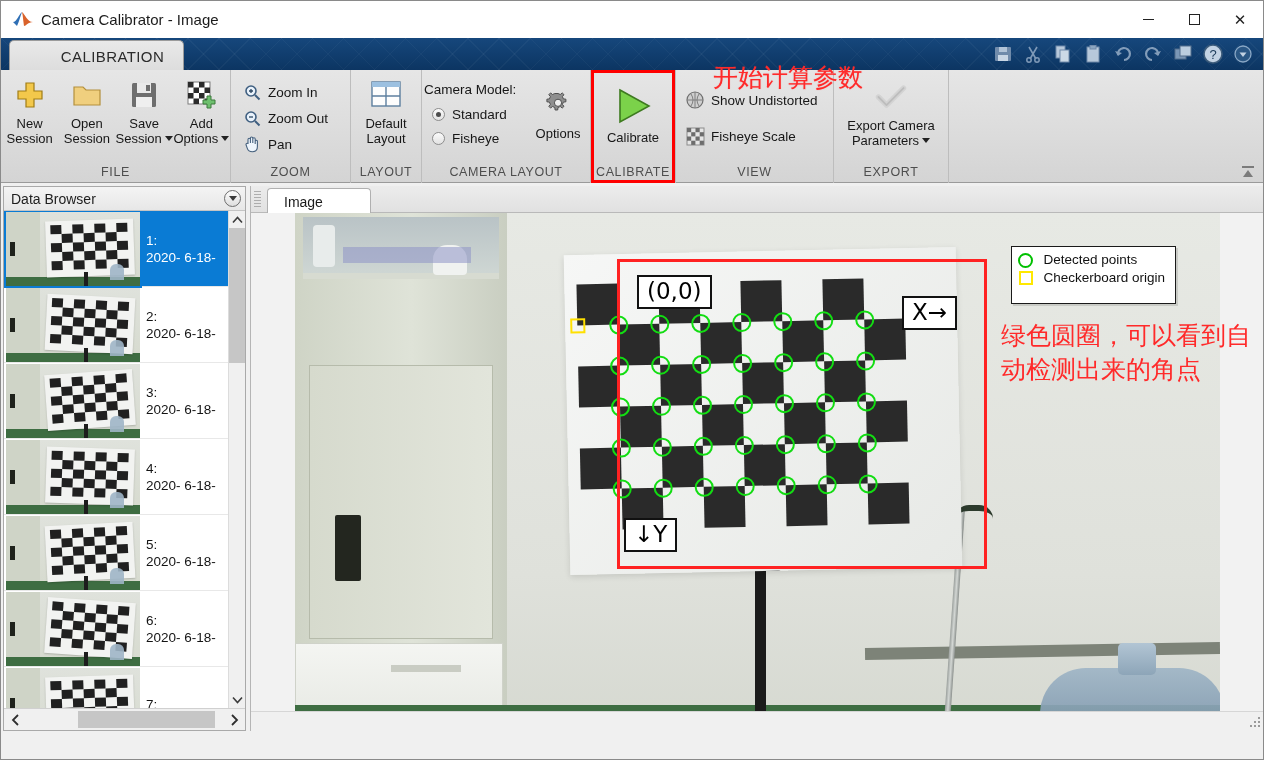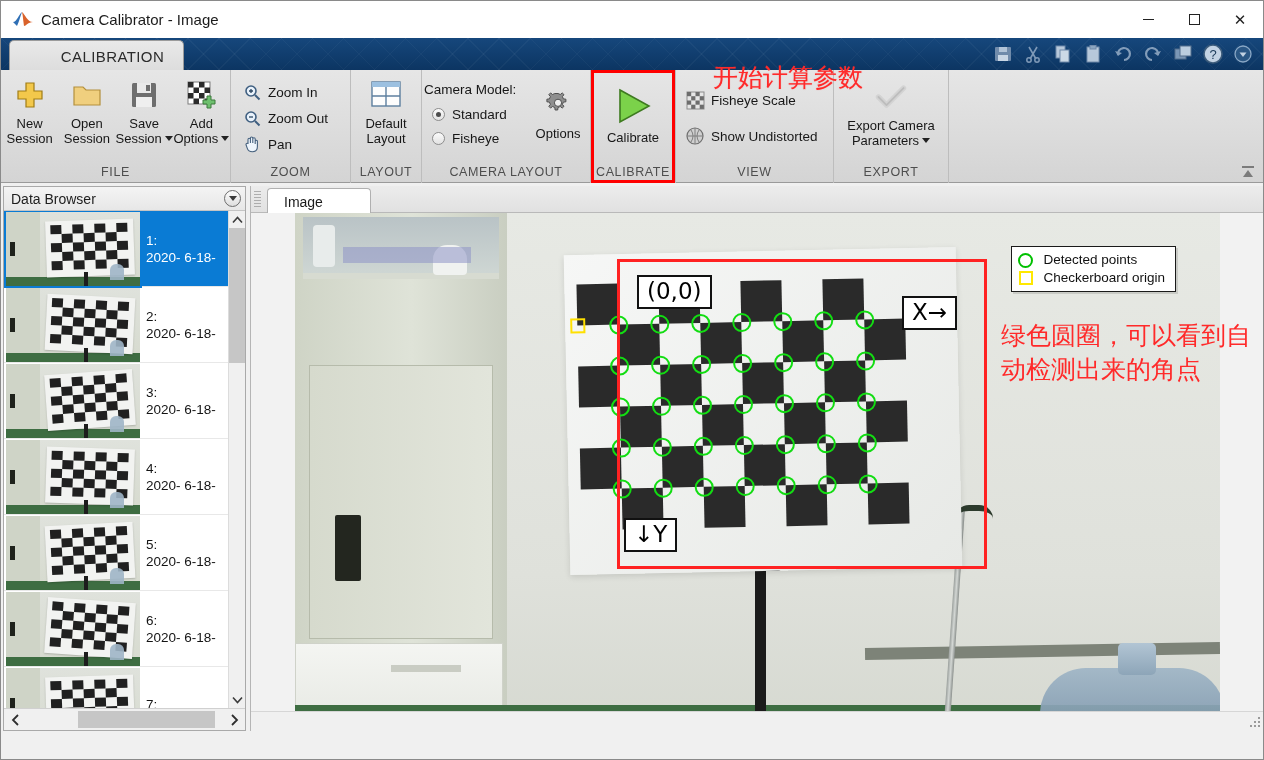--- a/index.html
+++ b/index.html
@@ -212,21 +212,21 @@
   .photo .bg { position: absolute; inset: 0; background: #d9dcd6; }
   .anno-right {
     position: absolute; left: 1000px; top: 318px; width: 250px;
     font-family: "DejaVu Sans", sans-serif;
     font-size: 25px; line-height: 34px; color: #ff2a2a; z-index: 30;
   }
 
   .legendbox {
     position: absolute; right: 44px; top: 33px; z-index: 20;
     background: #ffffff; border: 1.5px solid #1a1a1a;
-    padding: 4px 10px 4px 6px;
+    padding: 4px 10px 16px 6px;
     display: flex; align-items: center; gap: 10px;
     box-shadow: 2px 2px 0 rgba(0,0,0,.12);
   }
   .legend-marks { display: flex; flex-direction: column; align-items: center; gap: 3px; }
   .lg-circle { width: 15px; height: 15px; border: 2px solid #00c000; border-radius: 50%; }
   .lg-square { width: 14px; height: 14px; border: 2px solid #ffe800; }
   .legend-labels { display: flex; flex-direction: column; font-size: 13.5px; color: #111; line-height: 18px; }
 
   .redbox {
     position: absolute; z-index: 15; border: 3px solid #ff2222;
@@ -486,45 +486,45 @@
         </div>
       </div>
       <div class="rgroup-label">CALIBRATE</div>
       <div class="calib-highlight"></div>
     </div>
 
     <div class="rgroup" style="width:158px">
       <div class="rgroup-body" style="flex-direction:column; justify-content:center; padding-left:4px; gap:10px;">
         <div class="smallbtn">
           <span class="sic">
+            <svg width="20" height="20" viewBox="0 0 20 20">
+                <circle cx="10" cy="10" r="8" fill="#cfcfcf" stroke="#6f6f6f" stroke-width="1.2"></circle>
+                <path d="M2 10 h16 M10 2 v16" stroke="#7f7f7f" stroke-width="1"></path>
+                <path d="M6 4 Q10 10 6 16 M14 4 Q10 10 14 16" stroke="#7f7f7f" fill="none" stroke-width="1"></path>
+              </svg>
+          </span>
+          <span>Show Undistorted</span>
+        </div>
+        <div class="smallbtn">
+          <span class="sic">
             <svg width="19" height="19" viewBox="0 0 19 19">
                 <rect x="1" y="1" width="17" height="17" fill="#e6e6e6" stroke="#8c8c8c"></rect>
             <g fill="#6d6d6d">
                   <rect x="1" y="1" width="4.2" height="4.2"></rect>
                   <rect x="9.5" y="1" width="4.2" height="4.2"></rect>
                   <rect x="5.2" y="5.2" width="4.2" height="4.2"></rect>
                   <rect x="13.7" y="5.2" width="4.2" height="4.2"></rect>
                   <rect x="1" y="9.5" width="4.2" height="4.2"></rect>
                   <rect x="9.5" y="9.5" width="4.2" height="4.2"></rect>
                   <rect x="5.2" y="13.7" width="4.2" height="4.2"></rect>
                   <rect x="13.7" y="13.7" width="4.2" height="4.2"></rect>
                 </g>
               </svg>
           </span>
           <span>Fisheye Scale</span>
-        </div>
-        <div class="smallbtn">
-          <span class="sic">
-            <svg width="20" height="20" viewBox="0 0 20 20">
-                <circle cx="10" cy="10" r="8" fill="#cfcfcf" stroke="#6f6f6f" stroke-width="1.2"></circle>
-                <path d="M2 10 h16 M10 2 v16" stroke="#7f7f7f" stroke-width="1"></path>
-                <path d="M6 4 Q10 10 6 16 M14 4 Q10 10 14 16" stroke="#7f7f7f" fill="none" stroke-width="1"></path>
-              </svg>
-          </span>
-          <span>Show Undistorted</span>
         </div>
       </div>
       <div class="rgroup-label">VIEW</div>
     </div>
 
     <div class="rgroup" style="width:115px">
       <div class="rgroup-body">
         <div class="bigbtn" style="width:115px; padding-top:8px;">
           <div class="ic">
             <svg width="38" height="30" viewBox="0 0 38 30">

